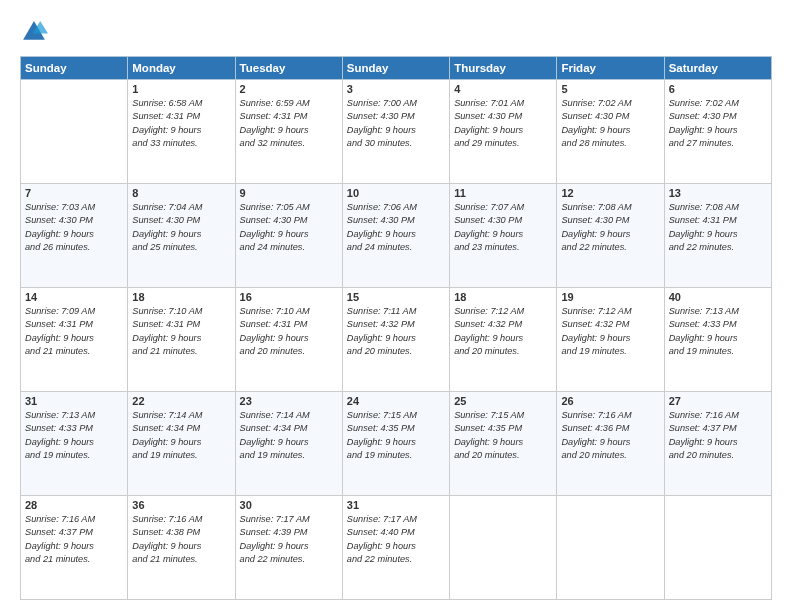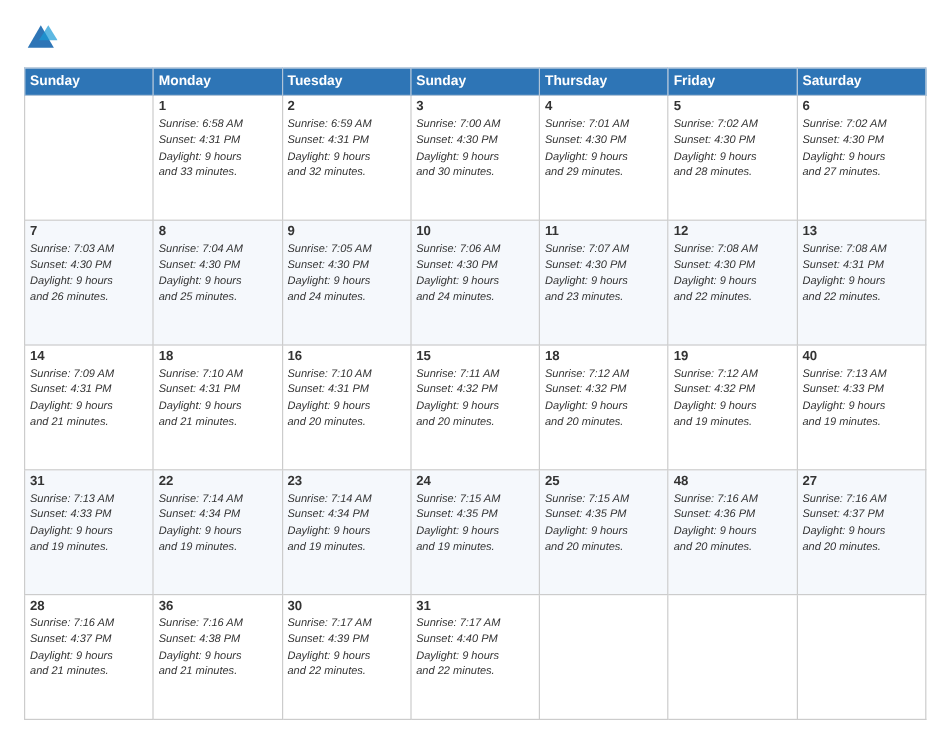--- a/index.html
+++ b/index.html
@@ -233,21 +233,21 @@
           </td>
           <td>
             <span class="day-num">24</span>
             <div class="day-info">Sunrise: 7:15 AM<br>Sunset: 4:35 PM<br>Daylight: 9 hours<br>and 19 minutes.</div>
           </td>
           <td>
             <span class="day-num">25</span>
             <div class="day-info">Sunrise: 7:15 AM<br>Sunset: 4:35 PM<br>Daylight: 9 hours<br>and 20 minutes.</div>
           </td>
           <td>
-            <span class="day-num">48</span>
+            <span class="day-num">26</span>
             <div class="day-info">Sunrise: 7:16 AM<br>Sunset: 4:36 PM<br>Daylight: 9 hours<br>and 20 minutes.</div>
           </td>
           <td>
             <span class="day-num">27</span>
             <div class="day-info">Sunrise: 7:16 AM<br>Sunset: 4:37 PM<br>Daylight: 9 hours<br>and 20 minutes.</div>
           </td>
         </tr>
         <tr>
           <td>
             <span class="day-num">28</span>

